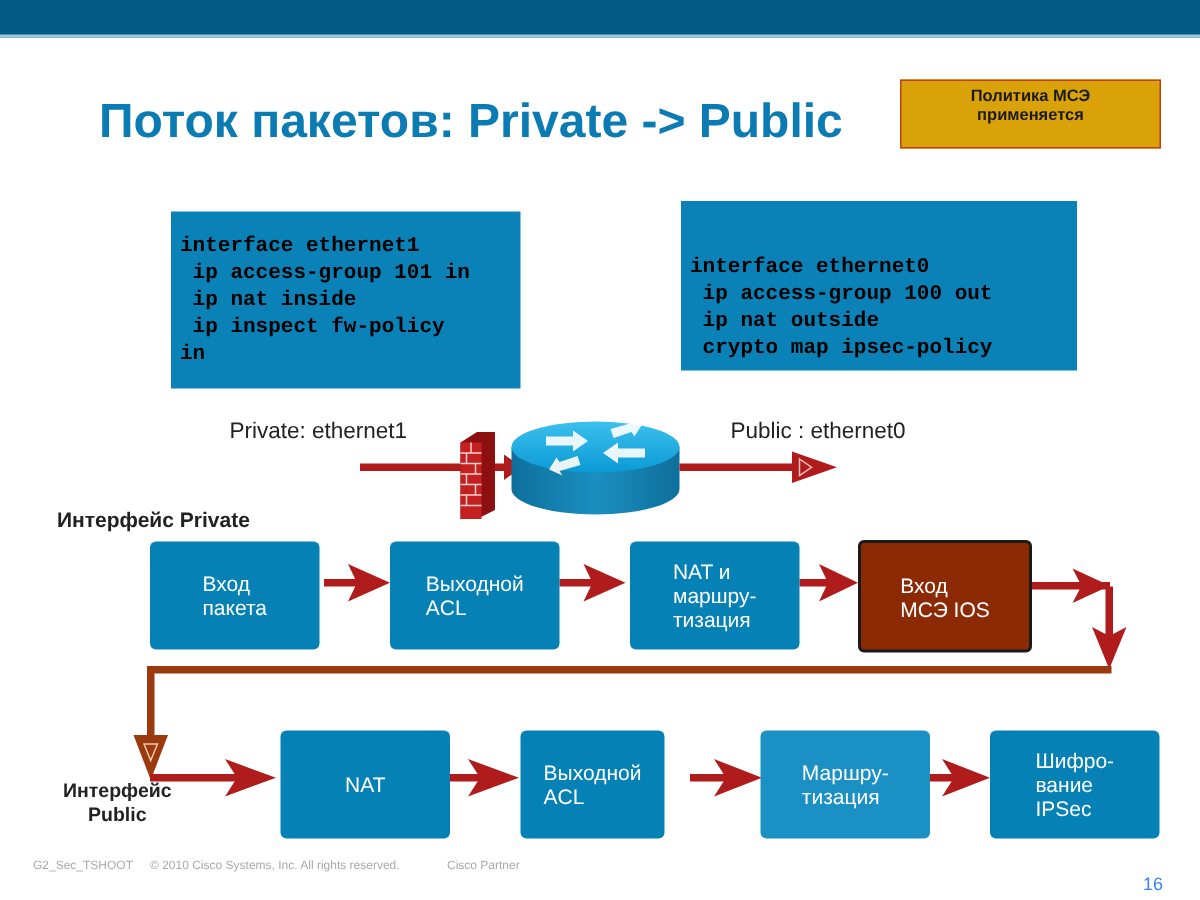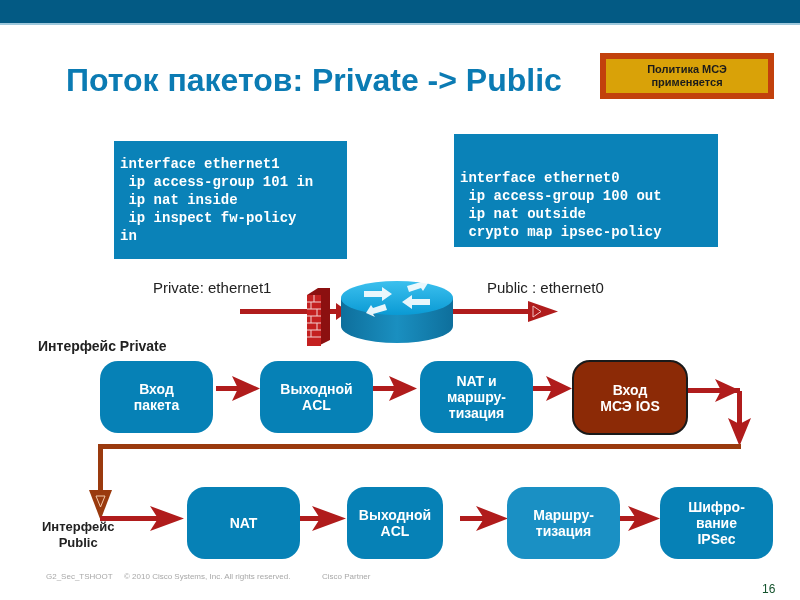--- a/index.html
+++ b/index.html
@@ -1,30 +1,30 @@
 <!DOCTYPE html>
 <html><head>
   <meta charset="utf-8">
   <style>
     html, body { margin:0; padding:0; }
     body { width:800px; height:600px; position:relative; overflow:hidden; background:#fff; font-family:"Liberation Sans", sans-serif; }
     .topbar { position:absolute; left:0; top:0; width:800px; height:23px; background:#035a84; border-bottom:2px solid #9ec8dc; }
     .title { position:absolute; left:66px; top:62px; font-size:32px; font-weight:bold; color:#0b7bb3; white-space:nowrap; }
-    .note { position:absolute; left:600px; top:53px; width:174px; height:46px; background:#d9a208; border:6px solid #c2410c; box-sizing:border-box; text-align:center; font-size:11px; font-weight:bold; color:#1b1b1b; line-height:13px; padding-top:4px; }
-    .code { position:absolute; background:#0a82b8; color:#ffffff; font-family:"Liberation Mono", monospace; font-weight:bold; font-size:14px; line-height:18px; white-space:pre; box-sizing:border-box; }
+    .note { position:absolute; left:600px; top:53px; width:174px; height:46px; background:#d9a208; border:1px solid #c2410c; box-sizing:border-box; text-align:center; font-size:11px; font-weight:bold; color:#1b1b1b; line-height:13px; padding-top:4px; }
+    .code { position:absolute; background:#0a82b8; color:#000000; font-family:"Liberation Mono", monospace; font-weight:bold; font-size:14px; line-height:18px; white-space:pre; box-sizing:border-box; }
     .code1 { left:114px; top:141px; width:233px; height:118px; padding:14px 0 0 6px; }
     .code2 { left:454px; top:134px; width:264px; height:113px; padding:35px 0 0 6px; }
     .iflabel { position:absolute; font-size:15px; color:#222; white-space:nowrap; }
     .iflabel b { font-weight:normal; }
     .seclabel { position:absolute; font-size:13px; font-weight:bold; color:#222; text-align:center; line-height:16px; }
-    .box { position:absolute; border-radius:18px; background:#0681b6; color:#fff; font-weight:bold; font-size:14px; line-height:16px; display:flex; align-items:center; justify-content:center; text-align:center; box-sizing:border-box; }
+    .box { position:absolute; border-radius:4px; background:#0681b6; color:#fff; font-weight:normal; font-size:14px; line-height:16px; display:flex; align-items:center; justify-content:center; box-sizing:border-box; }
     .box.fw { background:#8c2a06; border:2px solid #1a1a1a; }
     .box.light { background:#1a90c4; }
-    .footer { position:absolute; top:572px; font-size:8px; color:#a8a8a8; white-space:nowrap;margin-left:24px; }
-    .pagenum { position:absolute; left:762px; top:582px; font-size:12px; color:#14532d; }
+    .footer { position:absolute; top:572px; font-size:8px; color:#a8a8a8; white-space:nowrap; }
+    .pagenum { position:absolute; left:762px; top:582px; font-size:12px; color:#3b82f6; }
     svg.diagram { position:absolute; left:0; top:0; }
   </style>
 </head>
 <body>
 
 <div class="topbar"></div>
 
 <div class="title">Поток пакетов: Private -&gt; Public</div>
 
 <div class="note">

